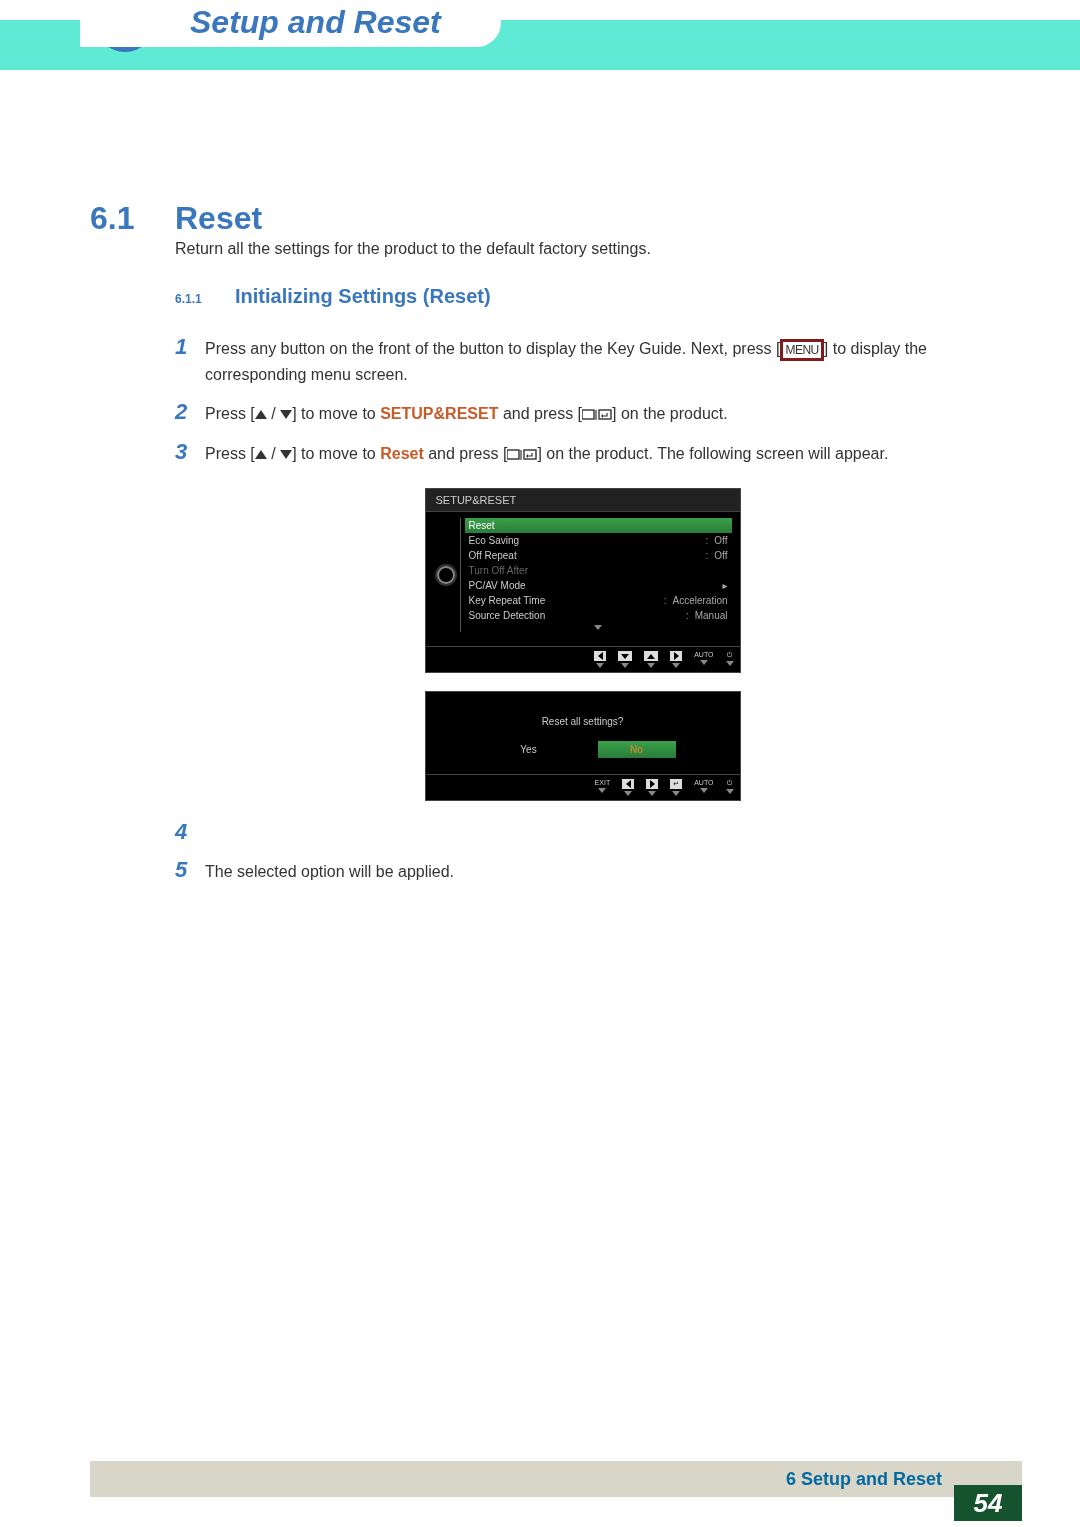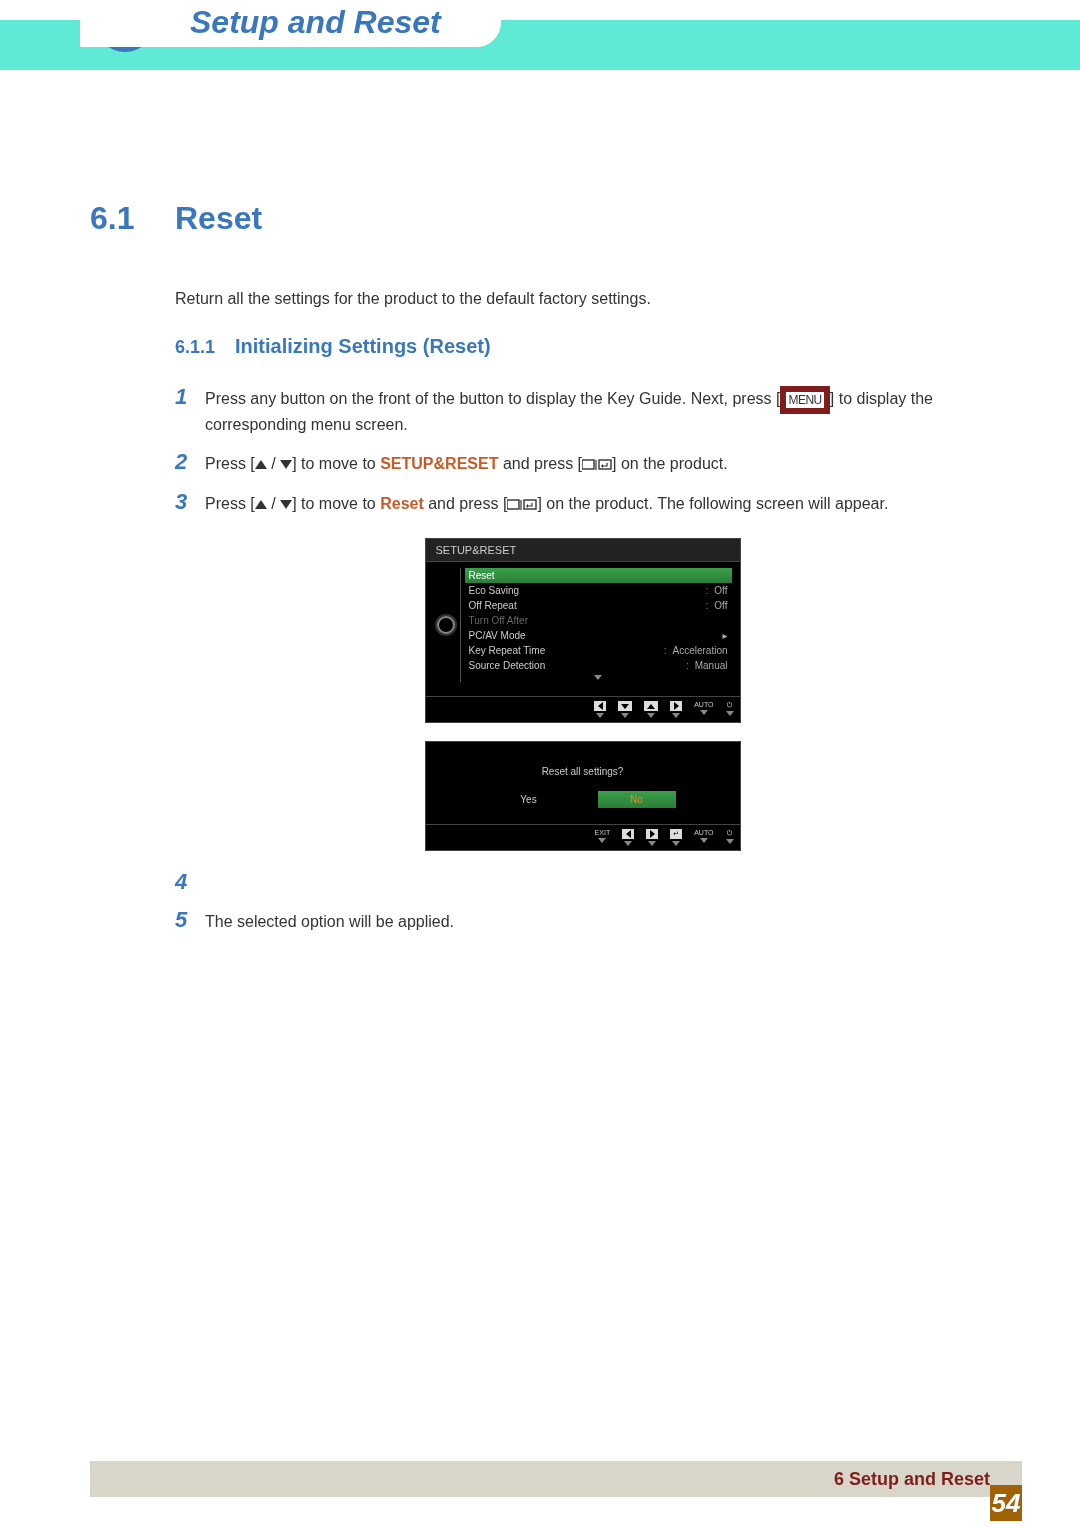--- a/index.html
+++ b/index.html
@@ -42,21 +42,20 @@
     display: flex;
     align-items: center;
     justify-content: center;
   }
   .content {
     padding: 130px 90px 0 90px;
   }
   .section-row {
     display: flex;
     align-items: baseline;
-    margin-bottom: 50px;
   }
   .section-no {
     color: #3a77bd;
     font-size: 32px;
     font-weight: bold;
     width: 85px;
   }
   .section-title {
     color: #3a77bd;
     font-size: 32px;
@@ -70,21 +69,21 @@
     margin-bottom: 24px;
   }
   .sub-row {
     display: flex;
     align-items: baseline;
     margin-left: 85px;
     margin-bottom: 26px;
   }
   .sub-no {
     color: #3a77bd;
-    font-size: 18px;
+    font-size: 12px;
     font-weight: bold;
     width: 60px;
   }
   .sub-title {
     color: #3a77bd;
     font-size: 20px;
     font-weight: bold;
   }
   .step-list {
     margin-left: 85px;
@@ -104,21 +103,21 @@
   }
   .step-text {
     font-size: 16px;
     color: #333;
     line-height: 1.6;
   }
   .kw-orange { color: #c85a28; font-weight: bold; }
   .kw-menu {
     font-family: 'Arial Black', Arial, sans-serif;
     font-size: 12px;
-    border: 6px solid #7f1d1d;
+    border: 3px solid #7f1d1d;
     padding: 1px 2px;
     letter-spacing: -0.5px;
   }
   .tri-up, .tri-down, .tri-left, .tri-right {
     display: inline-block;
     width: 0; height: 0;
     vertical-align: middle;
   }
   .tri-up { border-left: 6px solid transparent; border-right: 6px solid transparent; border-bottom: 9px solid #333; }
   .tri-down { border-left: 6px solid transparent; border-right: 6px solid transparent; border-top: 9px solid #333; }
@@ -250,31 +249,32 @@
     bottom: 30px;
     left: 90px;
     right: 58px;
     height: 36px;
     background: #d8d5c9;
     display: flex;
     justify-content: flex-end;
     align-items: center;
   }
   .footer-text {
-    color: #7f1d1d;
+    color: #0369a1;
     font-weight: bold;
     font-size: 18px;
+    margin-right: 12px;
   }
   .page-number {
-    background: #a16207;
+    background: #14532d;
     color: #fff;
     font-weight: bold;
     font-size: 26px;
     font-style: italic;
-    width: 32px;
+    width: 68px;
     height: 36px;
     display: flex;
     align-items: center;
     justify-content: center;
     margin-top: 48px;
   }
 </style>
 </head>
 <body>
 

